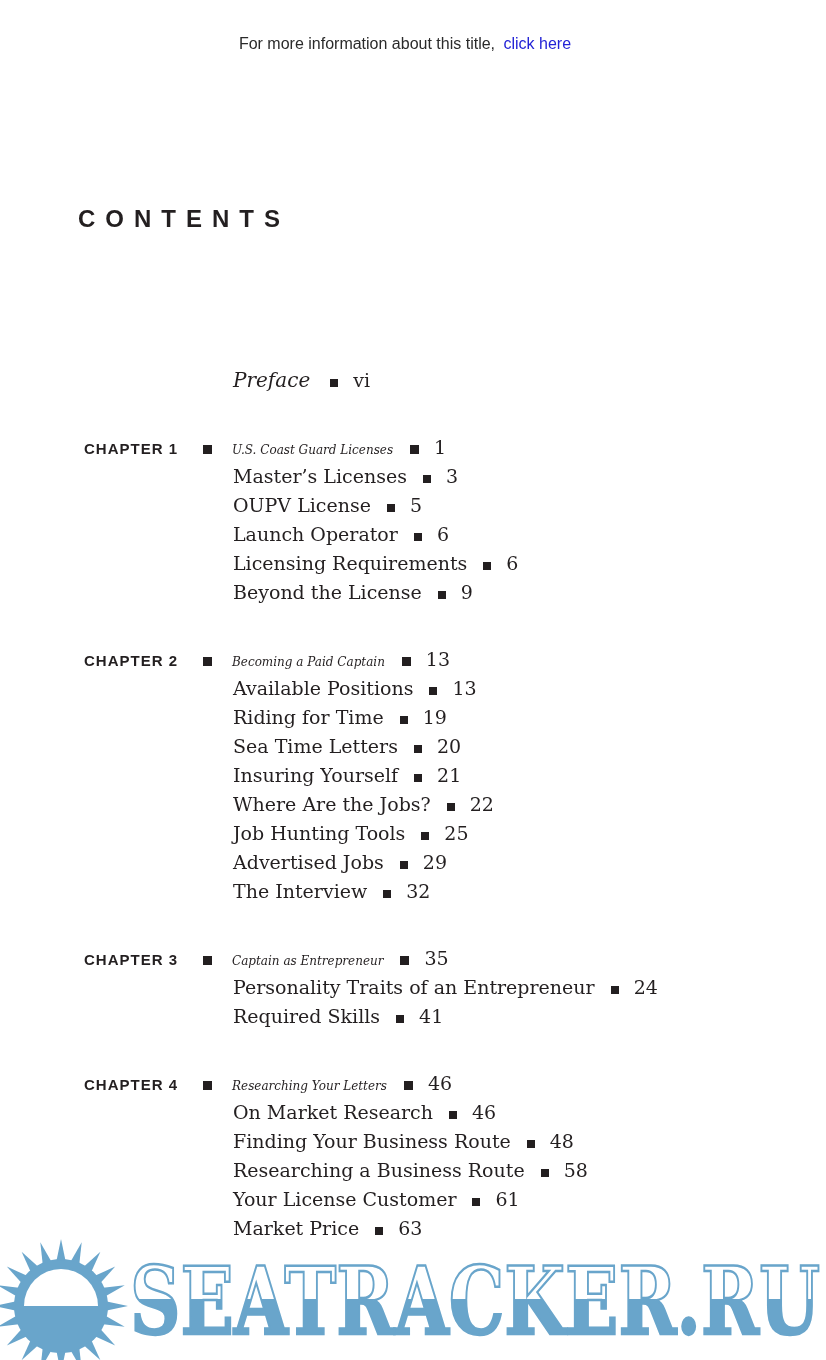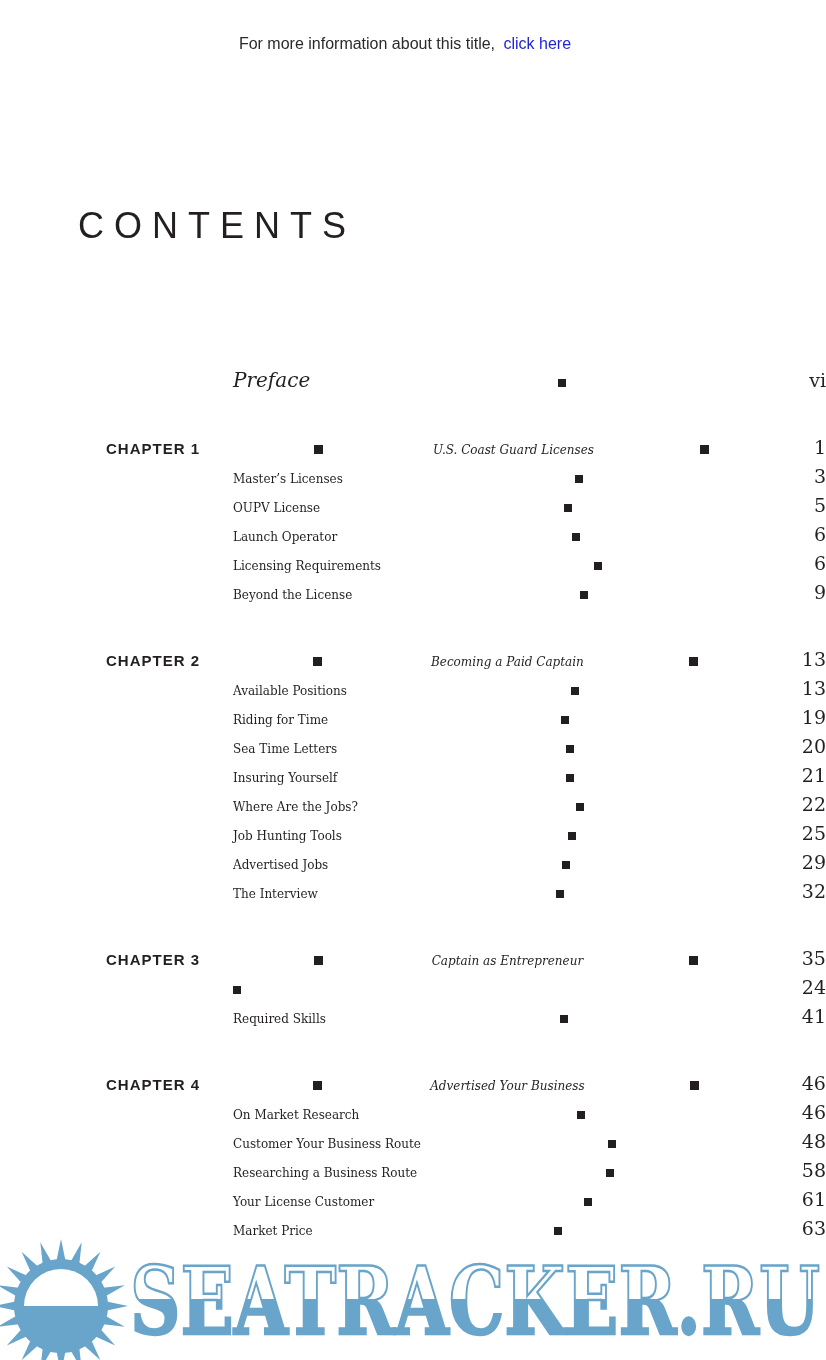--- a/index.html
+++ b/index.html
@@ -16,37 +16,37 @@
     position:absolute;top:35px;left:0;width:810px;
     text-align:center;
     font-family:"Liberation Sans",sans-serif;
     font-size:16px;color:#2a2a2a;
   }
   .top-note a{color:var(--link,#2323d6);text-decoration:none;cursor:pointer;margin-left:4px;}
   
   .contents-title{
     position:absolute;top:205px;left:78px;margin:0;
     font-family:"Liberation Sans",sans-serif;
-    font-weight:400;font-size:36px;letter-spacing:10px;
+    font-weight:700;font-size:24px;letter-spacing:10px;
     color:#231f20;
   }
   
   .toc{position:absolute;top:366px;left:0;width:826px;}
-  .row{display:flex;align-items:baseline;height:29px;line-height:29px;white-space:nowrap;justify-content:space-between;}
+  .row{display:flex;align-items:baseline;height:29px;line-height:29px;white-space:nowrap;}
   .chapter{margin-top:38px;}
-  .chapter-row{padding-left:106px;}
+  .chapter-row{padding-left:84px;}
   .chapter-label{
     flex:0 0 119px;width:119px;
     font-family:"Liberation Sans",sans-serif;
     font-weight:700;font-size:15px;letter-spacing:1px;
     color:#231f20;
   }
   .chapter-title{font-style:italic;font-size:12px;margin-left:20px;margin-right:17px;}
   .section-row,.preface-row{padding-left:233px;}
-  .sec-title{font-size:12px;margin-right:16px;}
+  .sec-title{font-size:19px;margin-right:16px;}
   .preface-row .sec-title{font-style:italic;font-size:20px;margin-right:20px;}
   .pagenum{font-size:19px;margin-left:15px;}
   .bullet{
     flex:0 0 9px;width:9px;height:9px;
     background:#231f20;margin-bottom:2px;
   }
   .bullet.sm{flex-basis:8px;width:8px;height:8px;}
   
   .watermark{position:absolute;left:0;top:1232px;display:block;}
   .wm-text{
@@ -181,49 +181,50 @@
   <section class="chapter">
     <div class="row chapter-row">
       <span class="chapter-label">CHAPTER 3</span>
       <span class="bullet"></span>
       <span class="chapter-title">Captain as Entrepreneur</span>
       <span class="bullet"></span>
       <span class="pagenum">35</span>
     </div>
     <div class="sections">
   <div class="row section-row">
+    <span class="sec-title">Personality Traits of an Entrepreneur</span>
     <span class="bullet sm"></span>
     <span class="pagenum">24</span>
   </div>
 
   <div class="row section-row">
     <span class="sec-title">Required Skills</span>
     <span class="bullet sm"></span>
     <span class="pagenum">41</span>
   </div>
 </div>
   </section>
 
   <section class="chapter">
     <div class="row chapter-row">
       <span class="chapter-label">CHAPTER 4</span>
       <span class="bullet"></span>
-      <span class="chapter-title">Advertised Your Business</span>
+      <span class="chapter-title">Researching Your Letters</span>
       <span class="bullet"></span>
       <span class="pagenum">46</span>
     </div>
     <div class="sections">
   <div class="row section-row">
     <span class="sec-title">On Market Research</span>
     <span class="bullet sm"></span>
     <span class="pagenum">46</span>
   </div>
 
   <div class="row section-row">
-    <span class="sec-title">Customer Your Business Route</span>
+    <span class="sec-title">Finding Your Business Route</span>
     <span class="bullet sm"></span>
     <span class="pagenum">48</span>
   </div>
 
   <div class="row section-row">
     <span class="sec-title">Researching a Business Route</span>
     <span class="bullet sm"></span>
     <span class="pagenum">58</span>
   </div>
 

